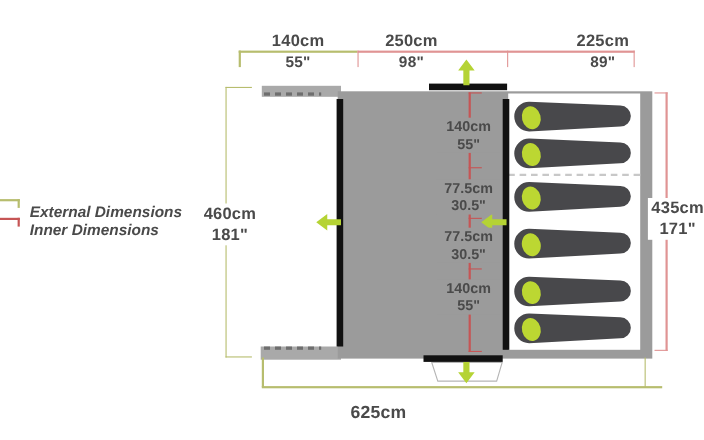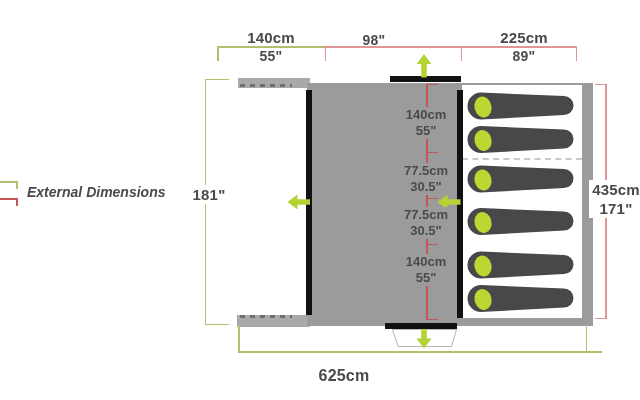--- a/index.html
+++ b/index.html
@@ -23,21 +23,21 @@
   #inner-wall {left:457px;top:90px;width:6px;height:228px;}
   #top-lintel {left:390px;top:76px;width:71px;height:6px;}
   #bottom-lintel{left:385px;top:323px;width:72px;height:6px;}
   #overlay-svg{position:absolute;left:0;top:0;pointer-events:none;}
   
   .dim{position:absolute;text-align:center;font-weight:700;color:var(--text);letter-spacing:.2px;}
   .dim .l1{font-size:15px;line-height:16px;}
   .dim .l2{font-size:14px;line-height:16px;margin-top:2px;}
   #dt0{left:231px;top:30px;width:80px;}
   #dt1{left:334px;top:30px;width:80px;}
-  #dt2{left:484px;top:30px;width:80px;}
+  #dt2{left:508px;top:30px;width:80px;}
   #db {left:294px;top:336px;width:100px;}
   #db .l1,#db .l2{font-size:16px;margin-top:32px;}
   #dl {left:176px;top:185px;width:66px;background:#fff;}
   #dl .l1,#dl .l2{font-size:15px;line-height:19px;margin:0;}
   #dr {left:589px;top:180px;width:54px;background:#fff;}
   #dr .l1,#dr .l2{font-size:15px;line-height:19px;margin:0;}
   .dimc{position:absolute;left:397px;width:58px;text-align:center;font-weight:700;
         color:var(--text);background:var(--body);font-size:13px;line-height:16px;}
   #dc0{top:107px;} #dc1{top:163px;} #dc2{top:207px;} #dc3{top:254px;}
   
@@ -134,31 +134,33 @@
   <div class="line rdd" id="c-t1"></div>
   <div class="line rdd" id="c-t2"></div>
   <div class="line rdd" id="c-t3"></div>
   <div class="line rdd" id="c-t4"></div>
 
   <div class="dim" id="dt0">
     <div class="l1">140cm</div>
     <div class="l2">55"</div>
   </div>
   <div class="dim" id="dt1">
+    <div class="l1">250cm</div>
     <div class="l2">98"</div>
   </div>
   <div class="dim" id="dt2">
     <div class="l1">225cm</div>
     <div class="l2">89"</div>
   </div>
   <div class="dim" id="db">
     <div class="l1">625cm</div>
     <div class="l2">246"</div>
   </div>
   <div class="dim" id="dl">
+    <div class="l1">460cm</div>
     <div class="l2">181"</div>
   </div>
   <div class="dim" id="dr">
     <div class="l1">435cm</div>
     <div class="l2">171"</div>
   </div>
   <div class="dimc" id="dc0">
     <div>140cm</div>
     <div>55"</div>
   </div>
@@ -171,13 +173,14 @@
     <div>30.5"</div>
   </div>
   <div class="dimc" id="dc3">
     <div>140cm</div>
     <div>55"</div>
   </div>
 
   <div class="leg-sym" id="leg-sym-ext"></div>
   <div class="leg-txt" id="leg-txt-ext">External Dimensions</div>
   <div class="leg-sym" id="leg-sym-inn"></div>
+  <div class="leg-txt" id="leg-txt-inn">Inner Dimensions</div>
 </div>
 
 </body></html>

